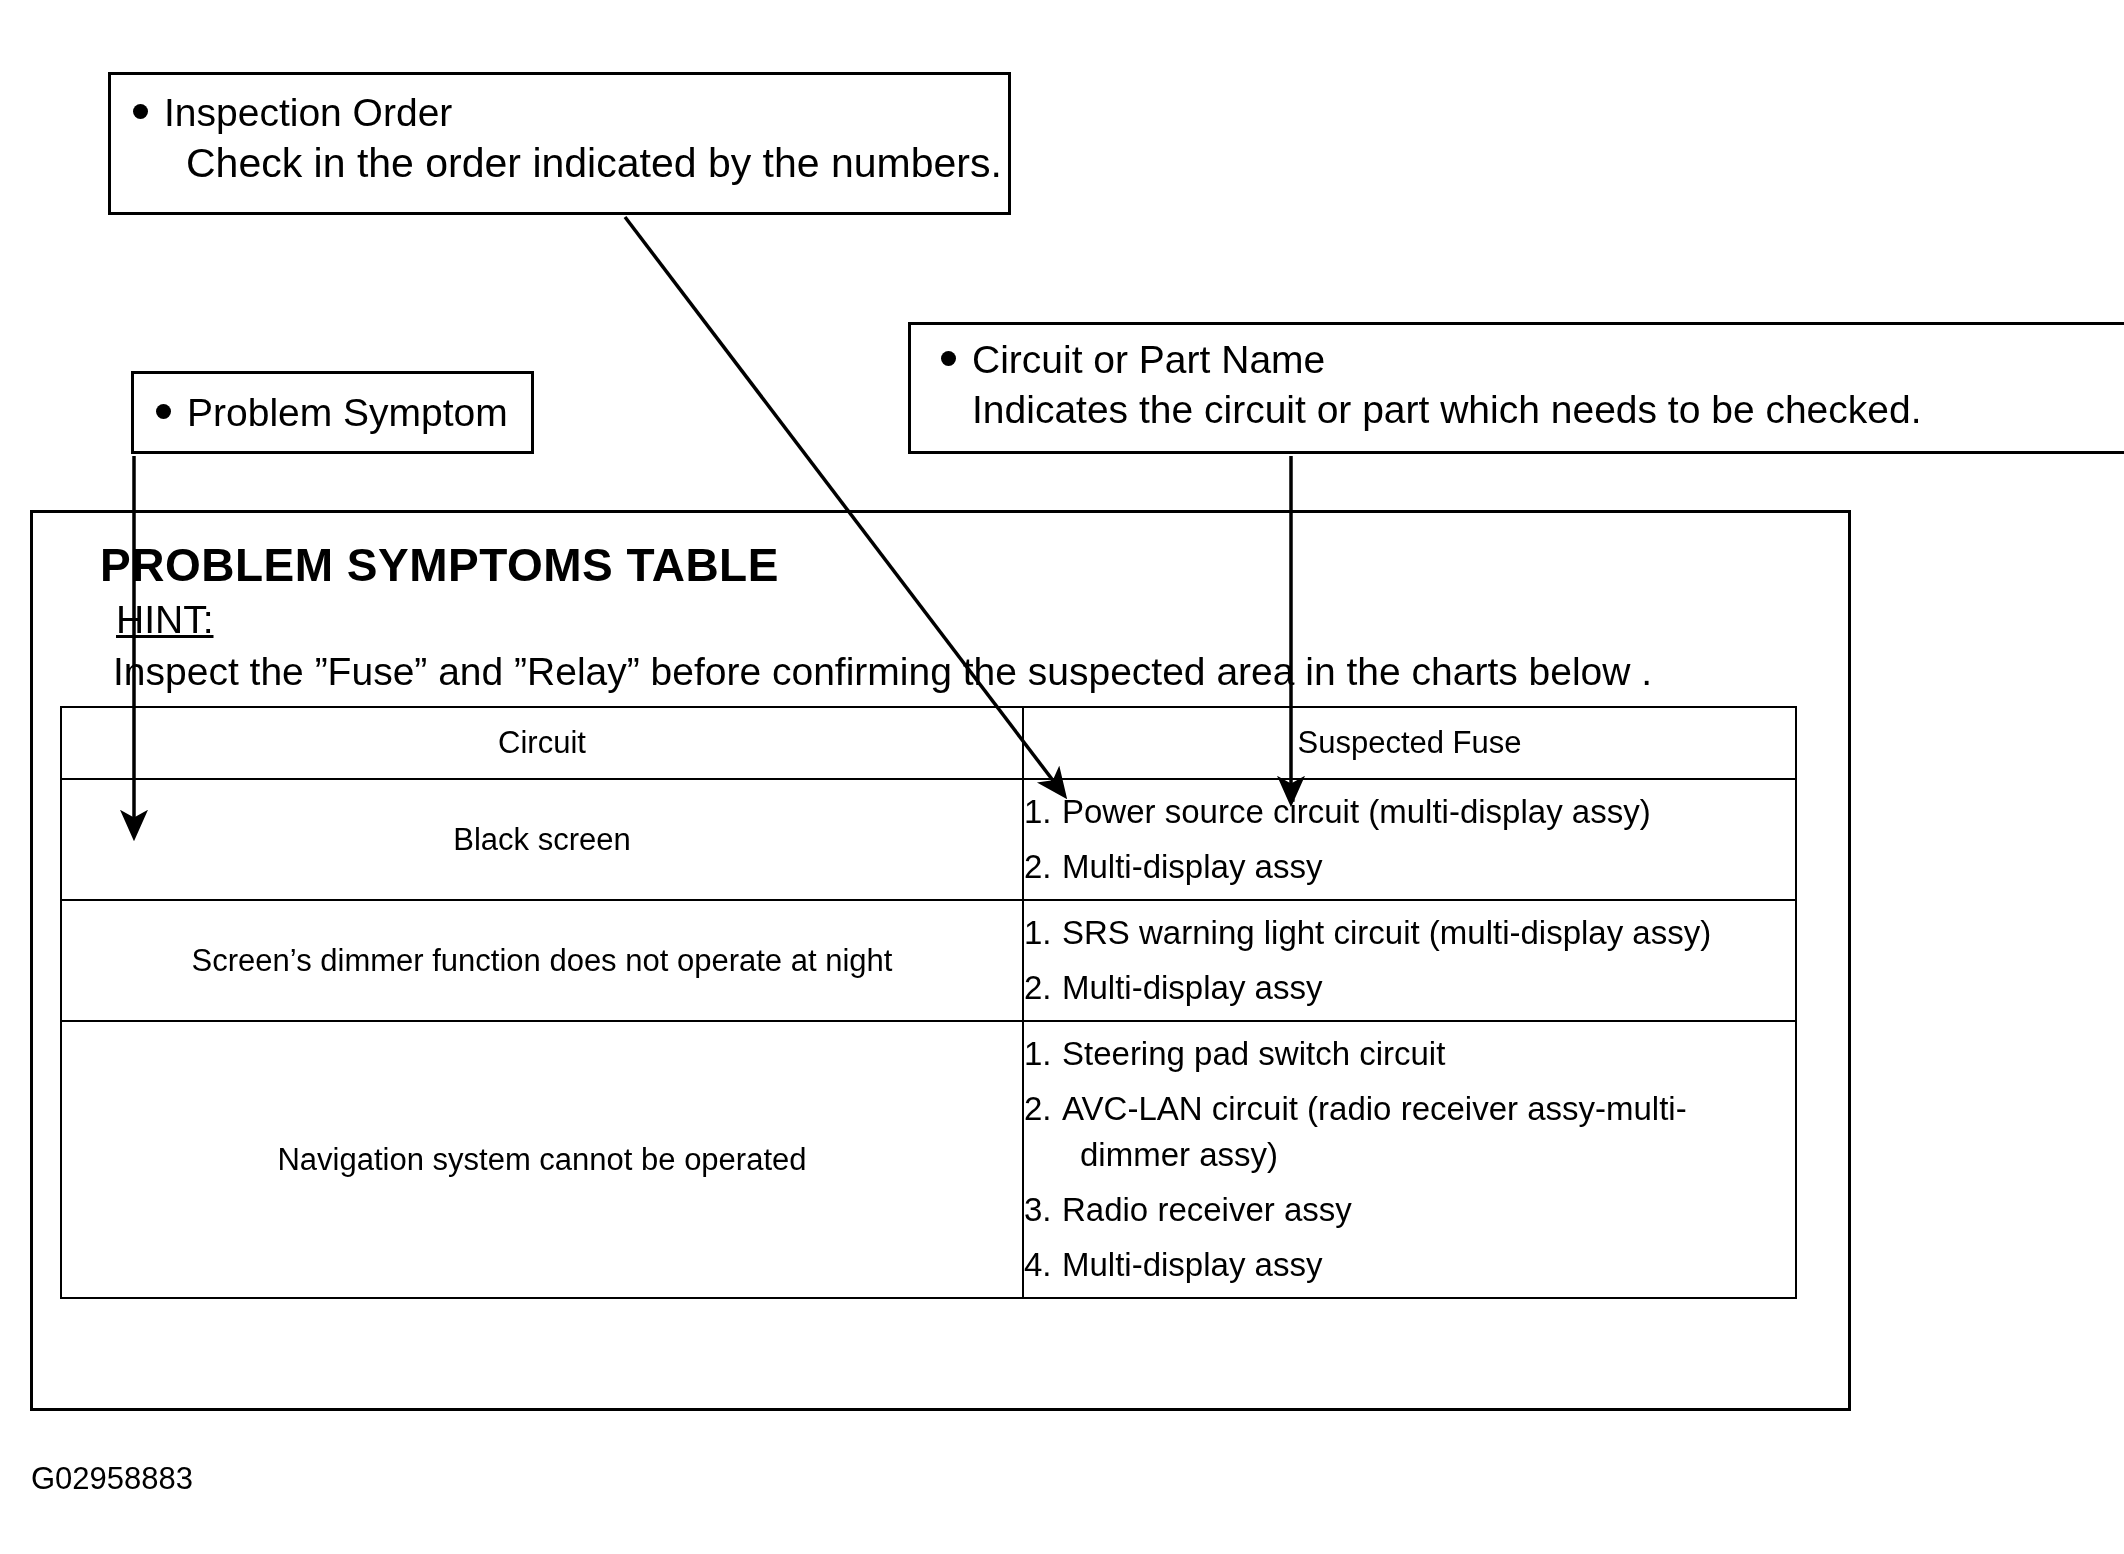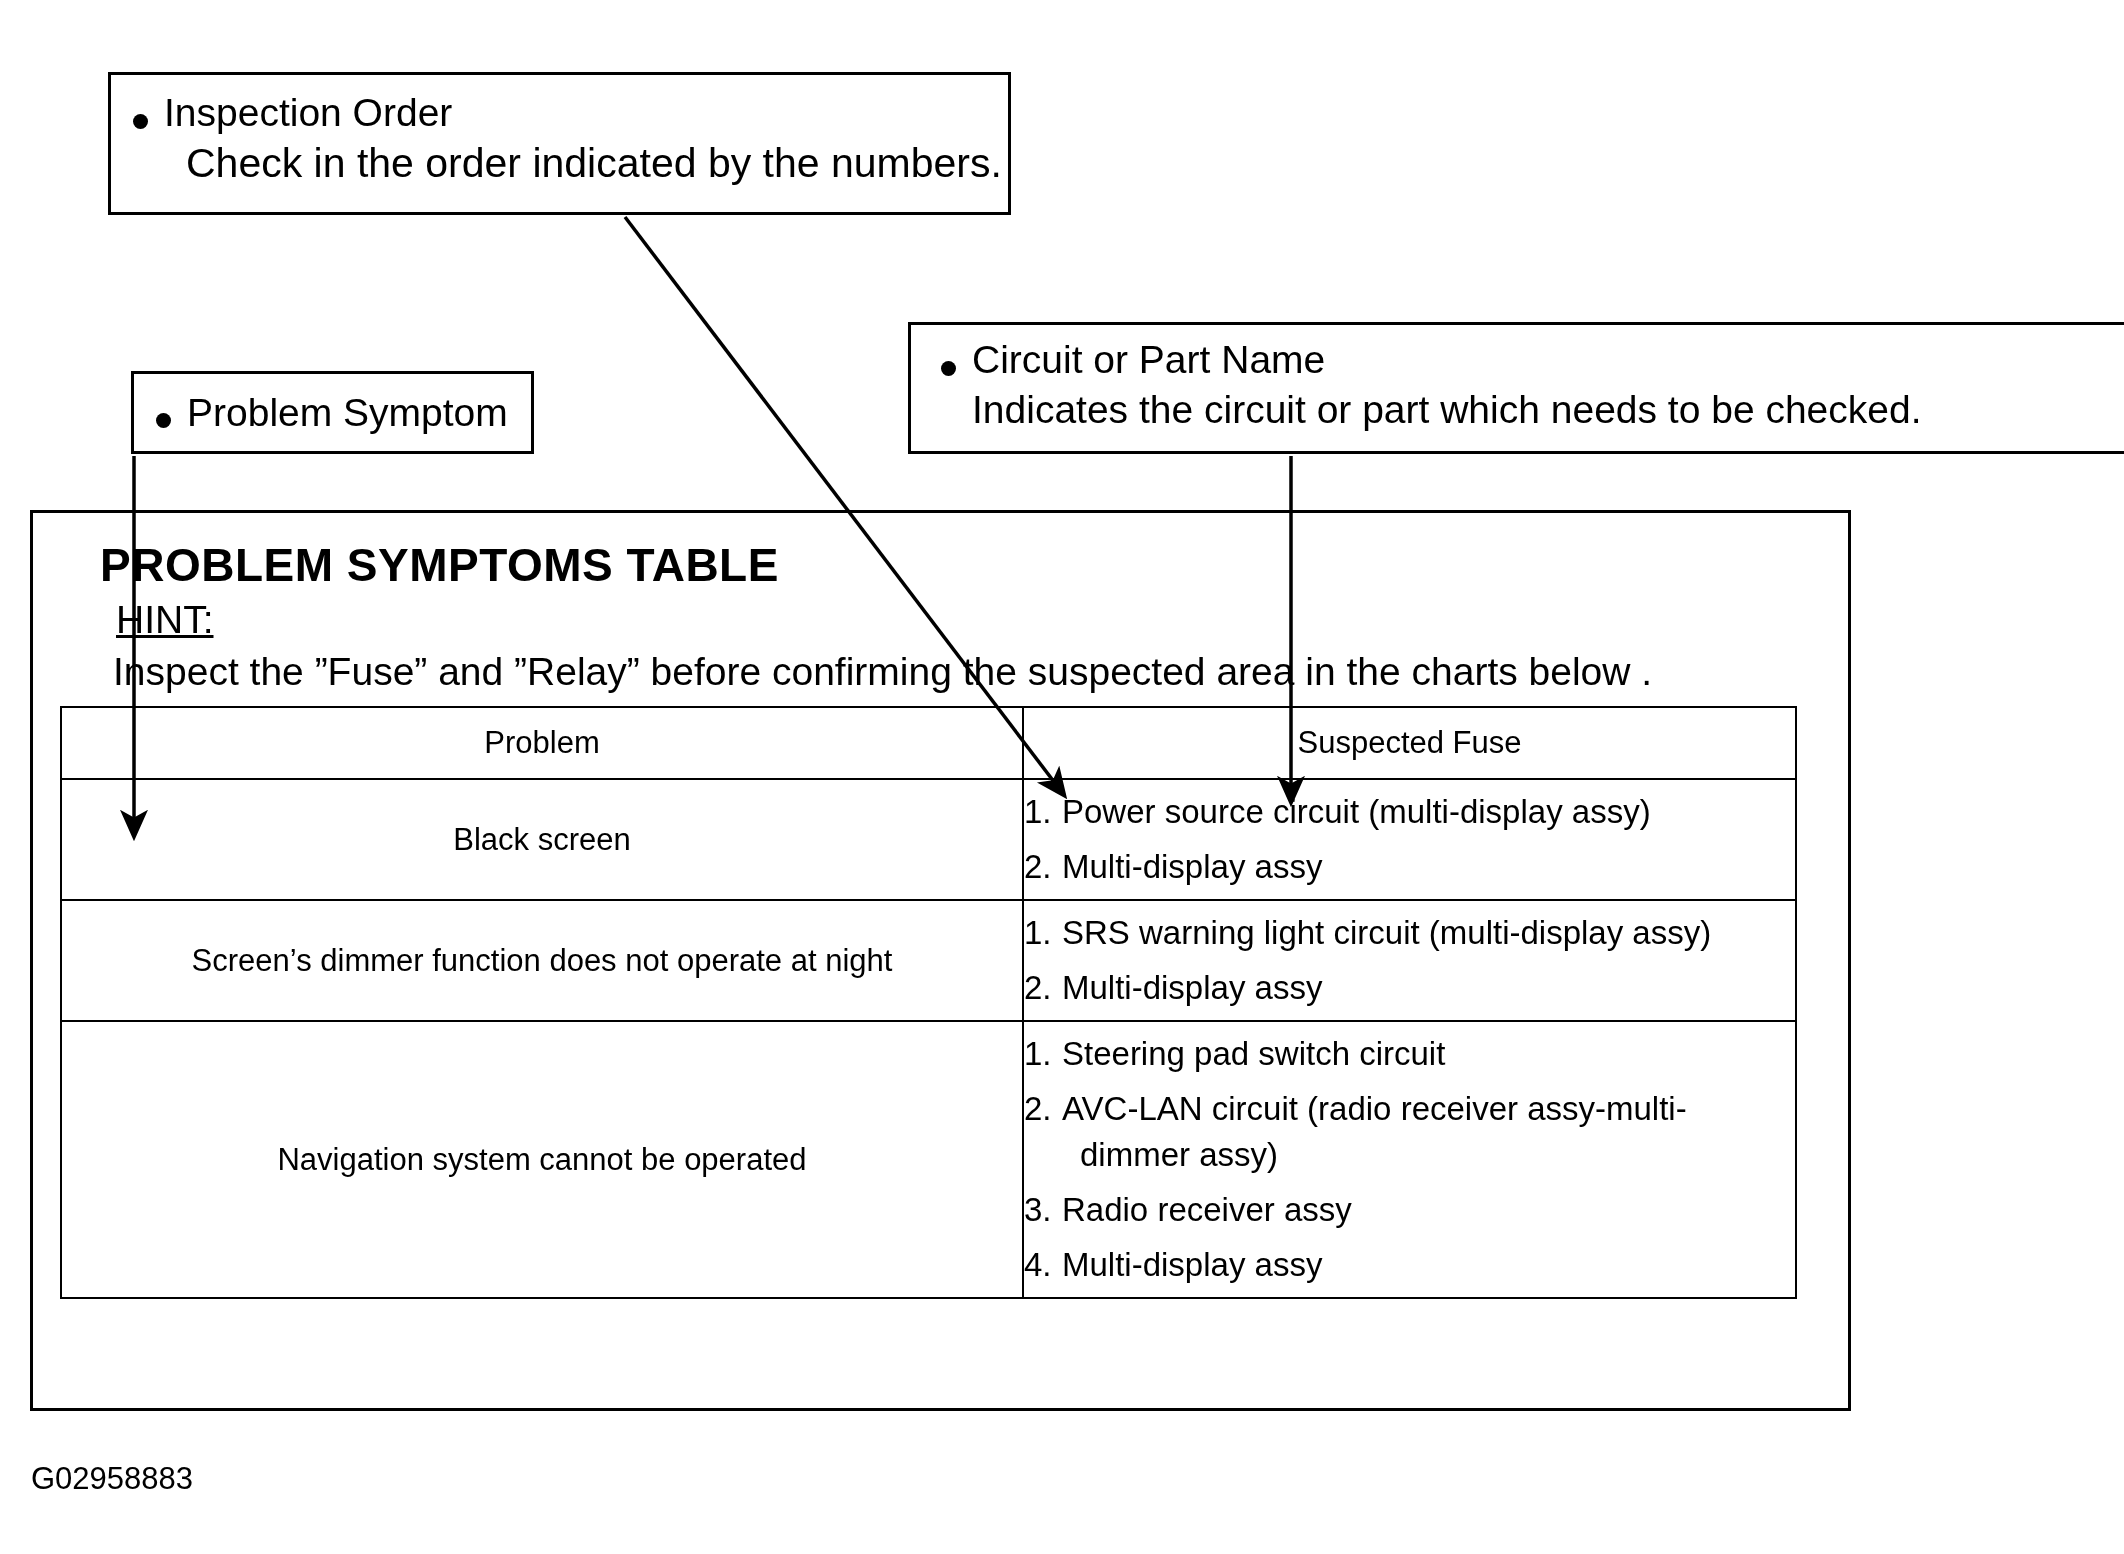--- a/index.html
+++ b/index.html
@@ -33,21 +33,21 @@
   
   .callout {
     position: absolute;
     box-sizing: border-box;
     border: 3px solid #000;
     background: #ffffff;
     z-index: 10;
   }
   .callout-line {
     display: flex;
-    align-items: center;
+    align-items: flex-start;
     white-space: nowrap;
   }
   .bullet-dot {
     display: inline-block;
     width: 15px;
     height: 15px;
     border-radius: 50%;
     background: #000;
     flex: 0 0 auto;
   }
@@ -246,21 +246,21 @@
     <div id="panel-hint-label">HINT:</div>
     <div id="panel-hint-text">Inspect the ”Fuse” and ”Relay” before confirming the suspected area in the charts below .</div>
 
     <table id="symptoms-table">
       <colgroup>
         <col class="col-symptom">
         <col class="col-suspected">
       </colgroup>
       <thead>
         <tr>
-          <th>Problem</th>
+          <th>Circuit</th>
           <th>Suspected Fuse</th>
         </tr>
       </thead>
       <tbody>
 
         <tr>
           <td class="cell-symptom">Black screen</td>
           <td class="cell-suspected">
             <div class="area-item">
               <span class="area-num">1.</span>

